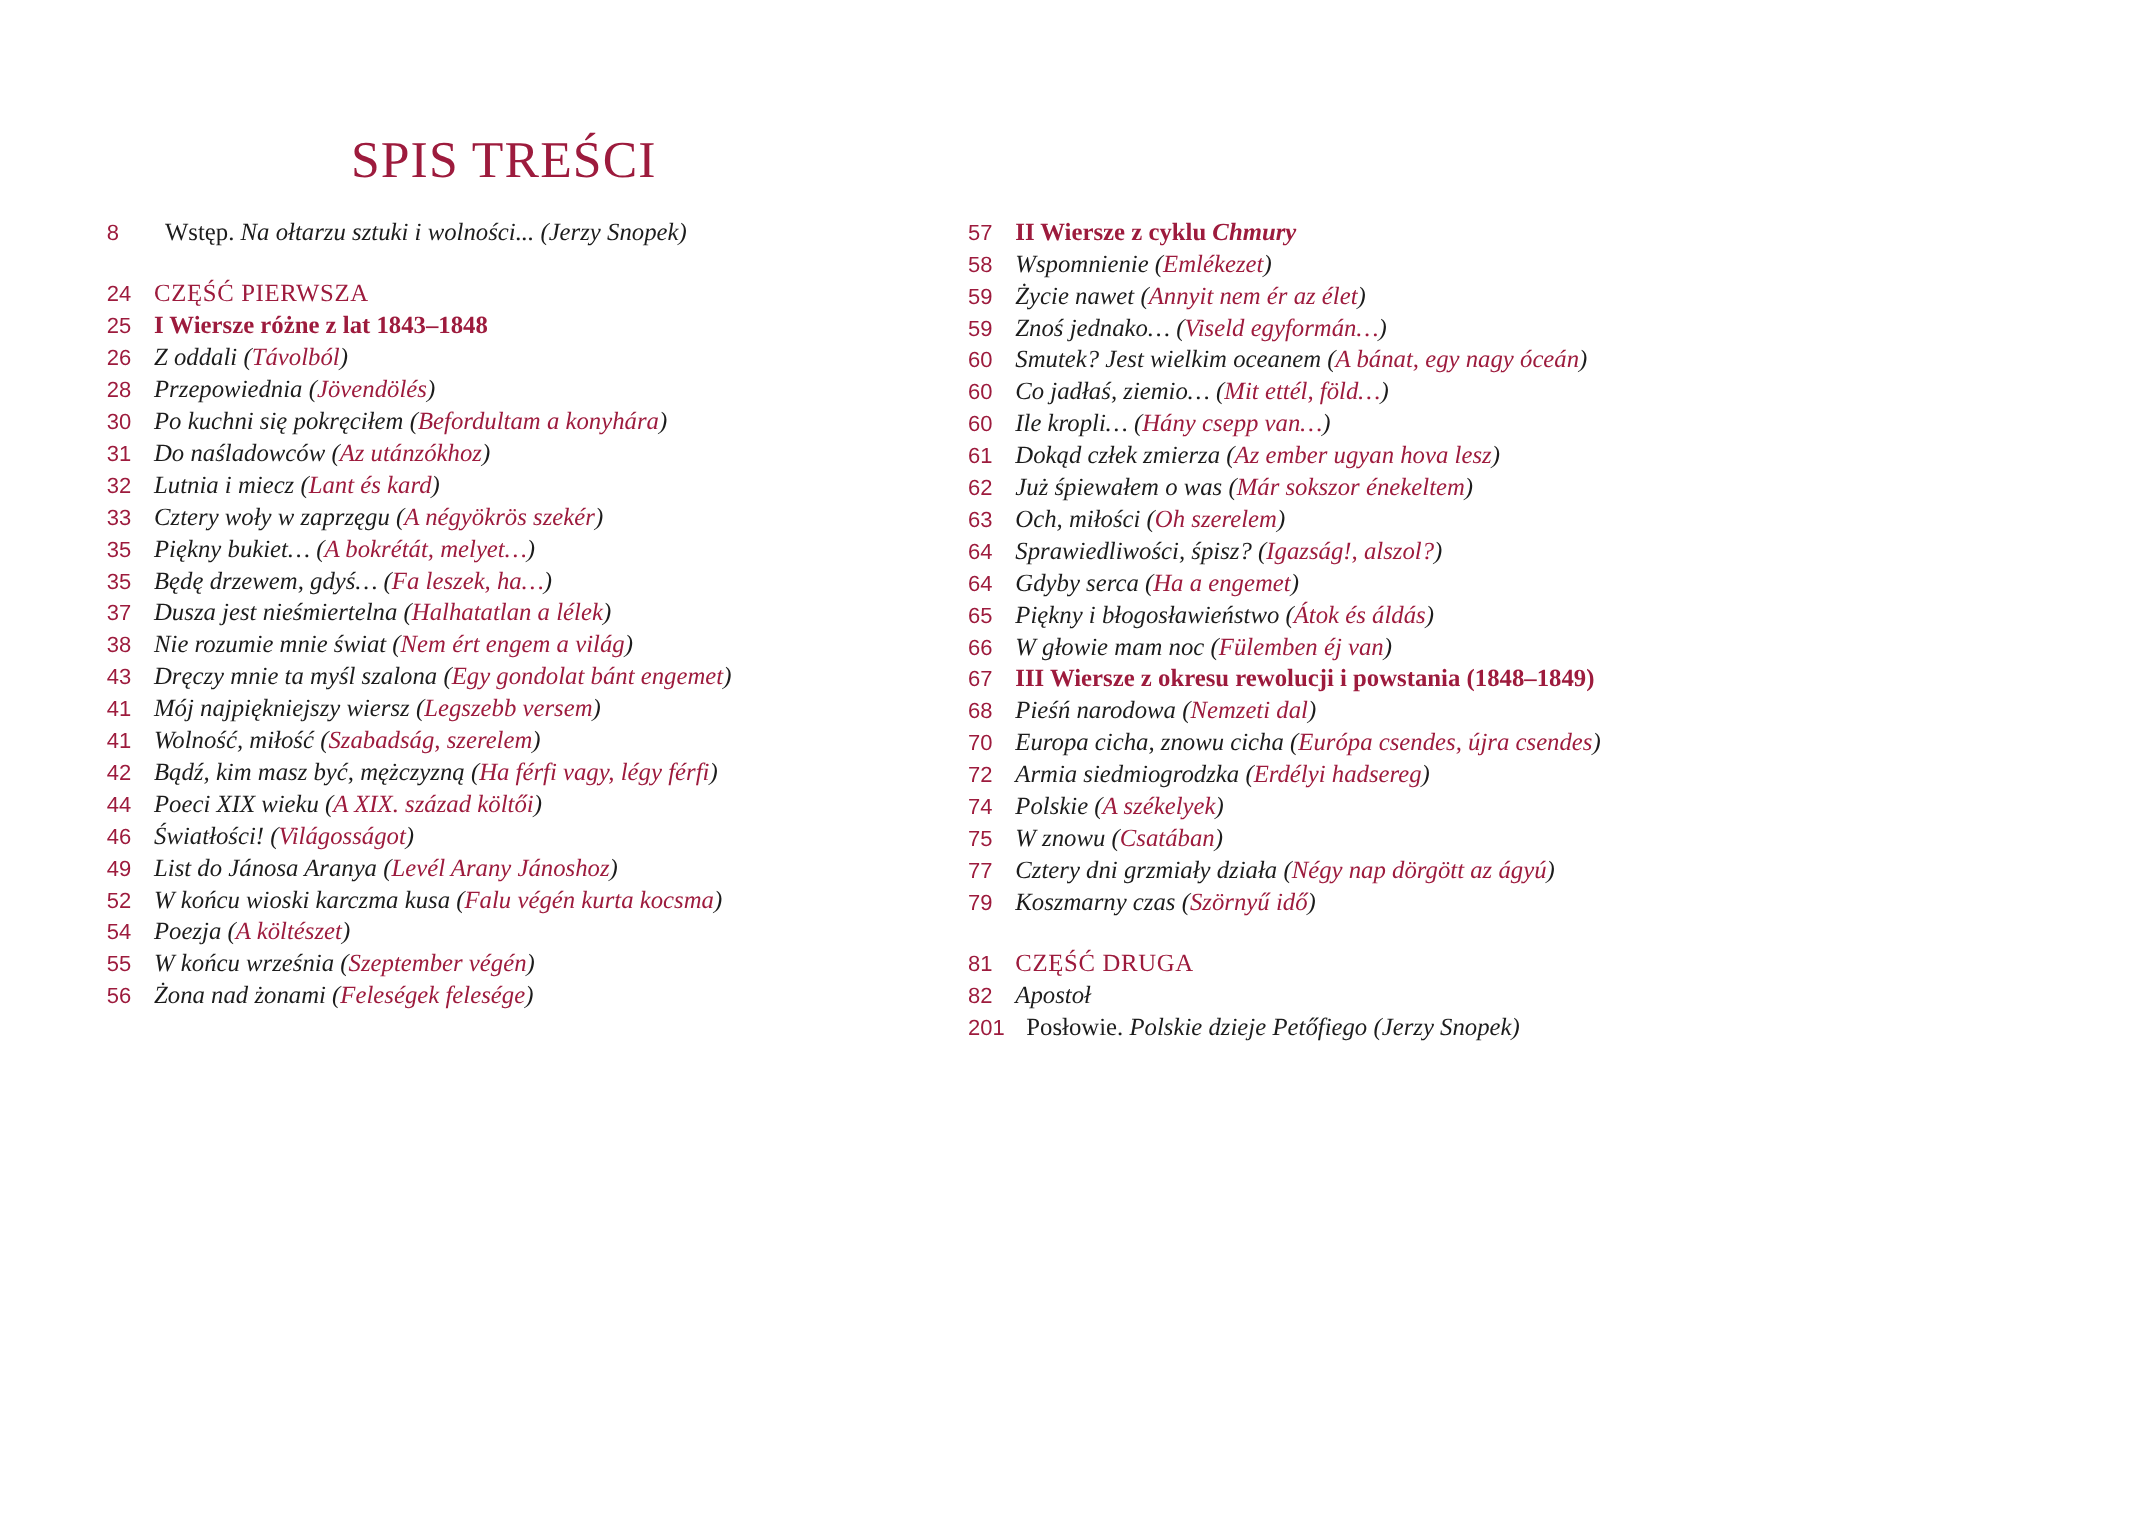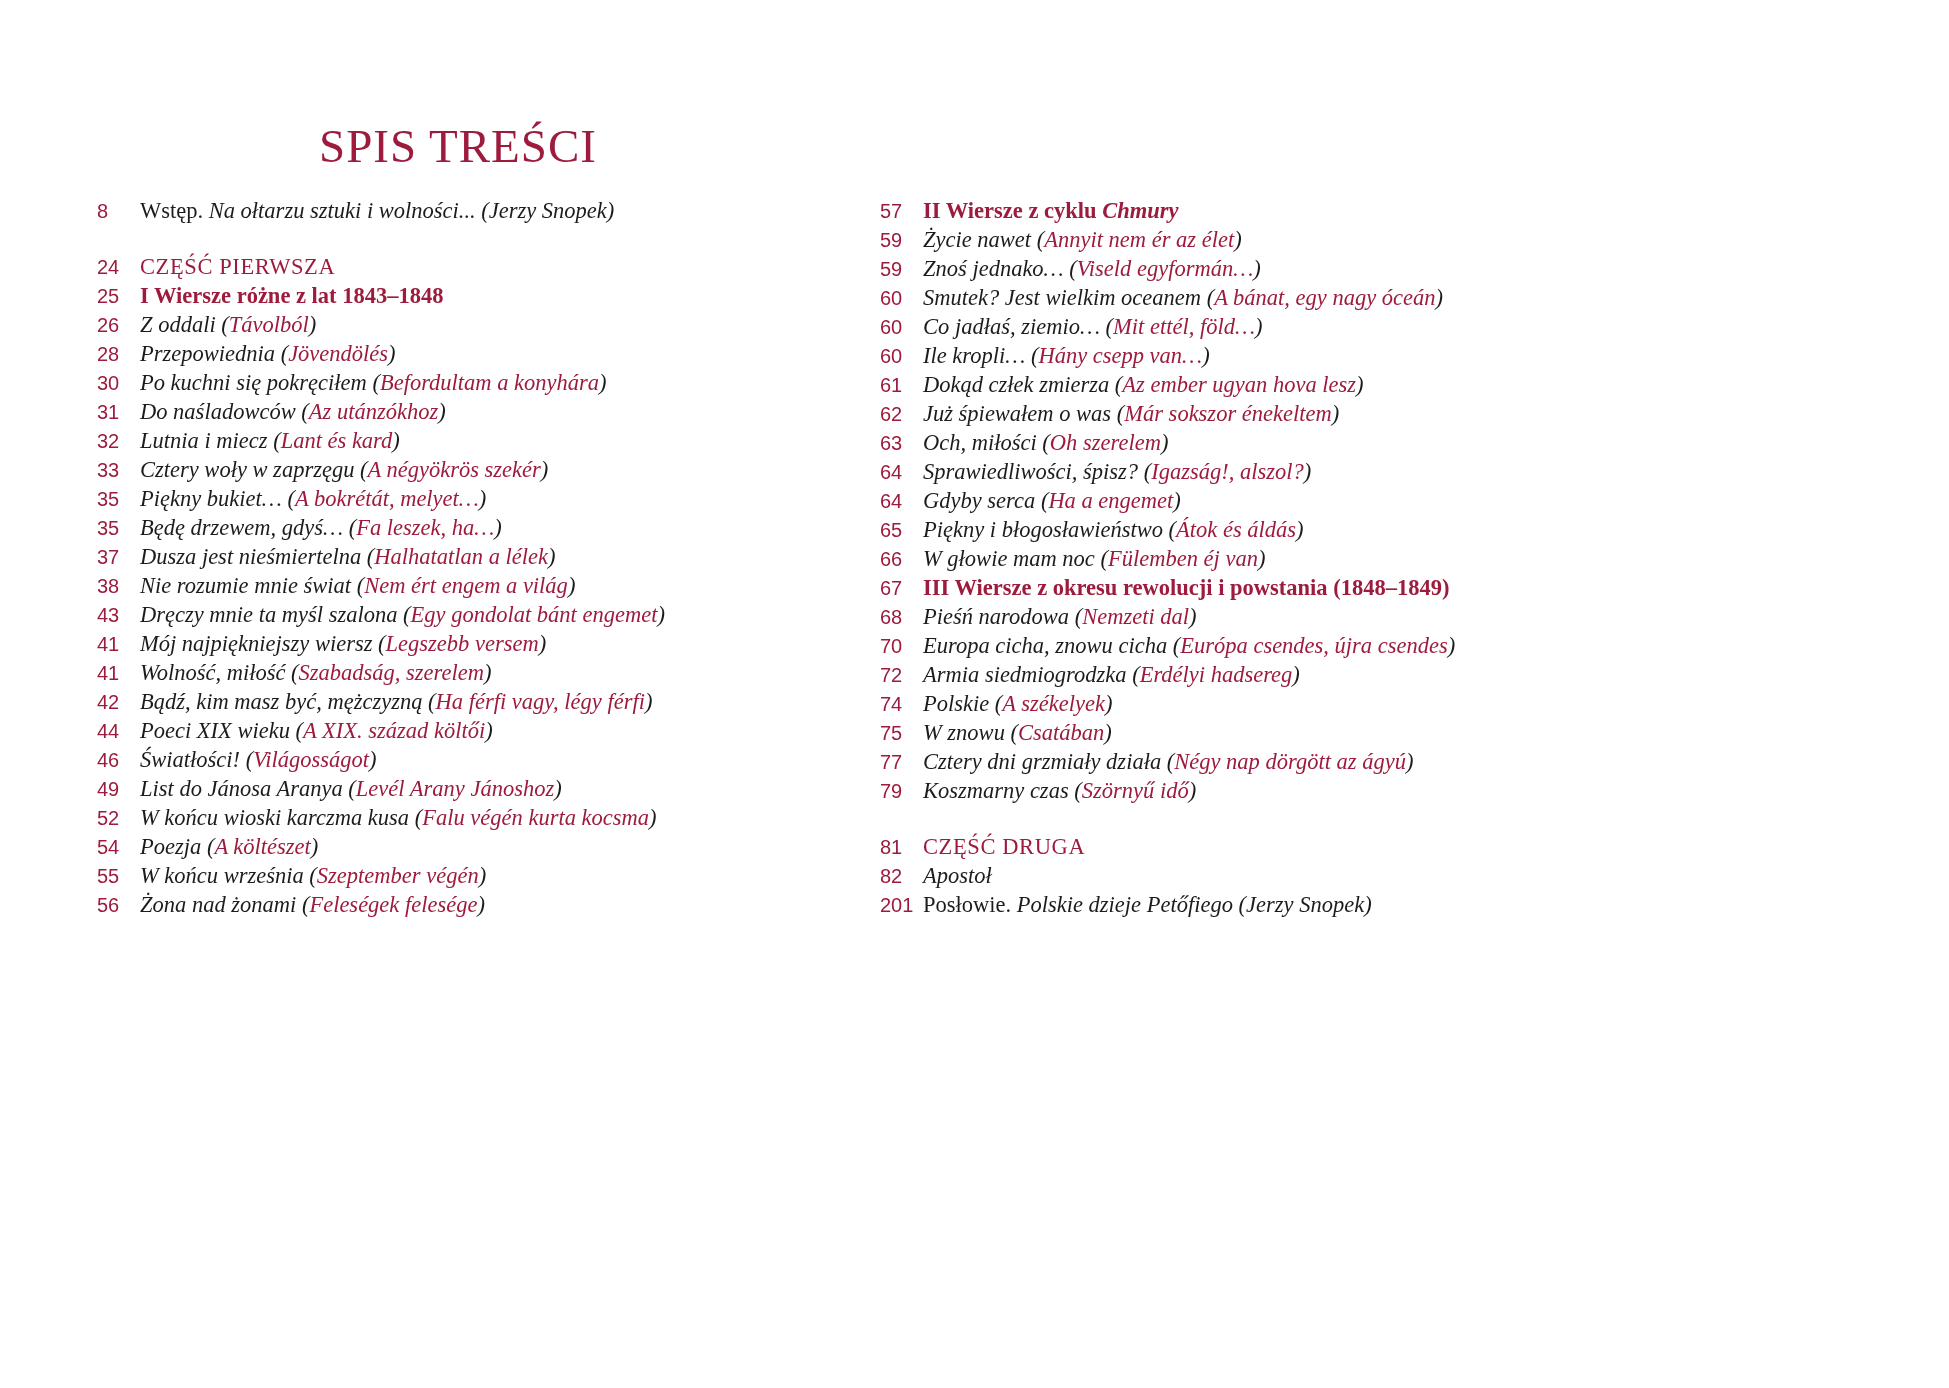--- a/index.html
+++ b/index.html
@@ -20,21 +20,21 @@
   .toc-column.right{left:880px;width:720px;}
   .row{display:flex;align-items:baseline;height:29px;line-height:29px;white-space:nowrap;}
   .row.gap{margin-top:27px;}
   .num{
     flex:none;width:43px;
     font-family:"Liberation Sans","DejaVu Sans",sans-serif;
     font-size:20px;color:var(--accent,#9d1b3d);
   }
   .entry{font-size:22.5px;}
   .t-it{font-style:italic;color:#1c1c1c;}
-  .t-prefix{font-style:normal;color:#1c1c1c;}
+  .t-prefix{font-style:normal;color:#1c1c1c;margin-left:10px;}
   .t-hu{font-style:italic;color:var(--accent,#9d1b3d);}
   .t-paren{font-style:italic;color:#1c1c1c;}
   .t-part{font-style:normal;color:var(--accent,#9d1b3d);letter-spacing:0.6px;}
   .t-sec{font-style:normal;font-weight:700;color:var(--accent,#9d1b3d);}
   .t-sec-em{font-style:italic;font-weight:700;color:var(--accent,#9d1b3d);}
 </style>
 </head>
 <body>
 
 <div class="page">
@@ -136,20 +136,24 @@
     <span class="num">56</span>
     <span class="entry"><span class="t-it">Żona nad żonami </span><span class="t-paren">(</span><span class="t-hu">Feleségek felesége</span><span class="t-paren">)</span></span>
   </div>
     </div>
   <div class="toc-column right">
       <div class="row">
     <span class="num">57</span>
     <span class="entry"><span class="t-sec">II Wiersze z cyklu </span><span class="t-sec-em">Chmury</span></span>
   </div>
       <div class="row">
+    <span class="num">58</span>
+    <span class="entry"><span class="t-it">Wspomnienie </span><span class="t-paren">(</span><span class="t-hu">Emlékezet</span><span class="t-paren">)</span></span>
+  </div>
+      <div class="row">
     <span class="num">59</span>
     <span class="entry"><span class="t-it">Życie nawet </span><span class="t-paren">(</span><span class="t-hu">Annyit nem ér az élet</span><span class="t-paren">)</span></span>
   </div>
       <div class="row">
     <span class="num">59</span>
     <span class="entry"><span class="t-it">Znoś jednako… </span><span class="t-paren">(</span><span class="t-hu">Viseld egyformán…</span><span class="t-paren">)</span></span>
   </div>
       <div class="row">
     <span class="num">60</span>
     <span class="entry"><span class="t-it">Smutek? Jest wielkim oceanem </span><span class="t-paren">(</span><span class="t-hu">A bánat, egy nagy óceán</span><span class="t-paren">)</span></span>

